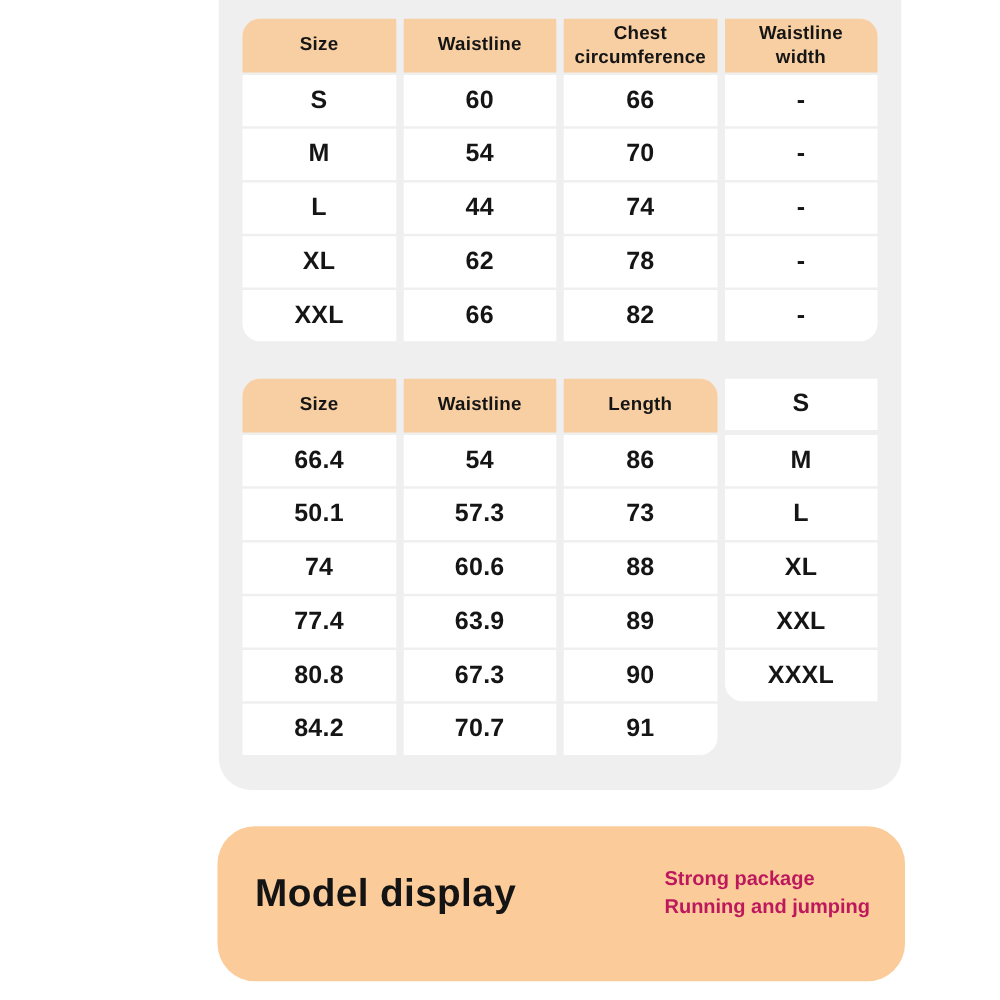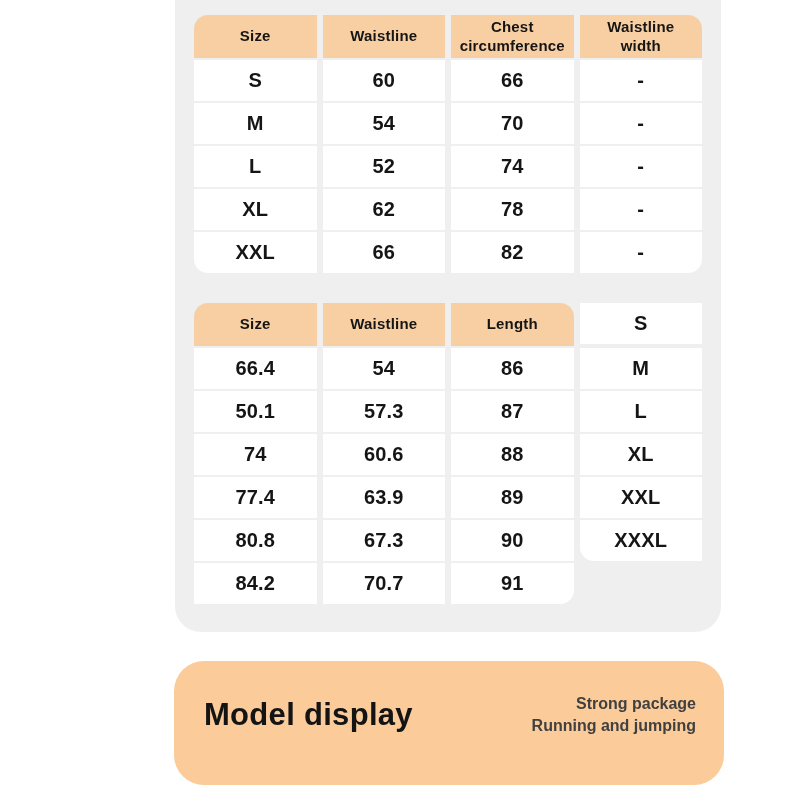--- a/index.html
+++ b/index.html
@@ -78,22 +78,22 @@
   .banner-title {
     font-size: 31px;
     font-weight: 700;
     letter-spacing: 0.3px;
     color: #141414;
   }
   .banner-note {
     font-size: 16px;
     font-weight: 600;
     line-height: 22px;
-    text-align: right;
-    color: #404040;
+    text-align: left;
+    color: #be185d;
   }
 </style>
 </head>
 <body>
 
 <div class="page">
 
   <div class="panel">
     <div class="size-table" id="table-0">
         <div class="cell hdr c0">Size</div>
@@ -102,21 +102,21 @@
         <div class="cell hdr c3">Waistline width</div>
         <div class="cell c0">S</div>
         <div class="cell c1">60</div>
         <div class="cell c2">66</div>
         <div class="cell c3">-</div>
         <div class="cell c0">M</div>
         <div class="cell c1">54</div>
         <div class="cell c2">70</div>
         <div class="cell c3">-</div>
         <div class="cell c0">L</div>
-        <div class="cell c1">52</div>
+        <div class="cell c1">44</div>
         <div class="cell c2">74</div>
         <div class="cell c3">-</div>
         <div class="cell c0">XL</div>
         <div class="cell c1">62</div>
         <div class="cell c2">78</div>
         <div class="cell c3">-</div>
         <div class="cell c0 lastrow">XXL</div>
         <div class="cell c1 lastrow">66</div>
         <div class="cell c2 lastrow">82</div>
         <div class="cell c3 lastrow">-</div>
@@ -125,21 +125,21 @@
         <div class="cell hdr c0">Size</div>
         <div class="cell hdr c2">Waistline</div>
         <div class="cell hdr c3">Length</div>
         <div class="cell c0">S</div>
         <div class="cell c1">66.4</div>
         <div class="cell c2">54</div>
         <div class="cell c3">86</div>
         <div class="cell c0">M</div>
         <div class="cell c1">50.1</div>
         <div class="cell c2">57.3</div>
-        <div class="cell c3">87</div>
+        <div class="cell c3">73</div>
         <div class="cell c0">L</div>
         <div class="cell c1">74</div>
         <div class="cell c2">60.6</div>
         <div class="cell c3">88</div>
         <div class="cell c0">XL</div>
         <div class="cell c1">77.4</div>
         <div class="cell c2">63.9</div>
         <div class="cell c3">89</div>
         <div class="cell c0">XXL</div>
         <div class="cell c1">80.8</div>

